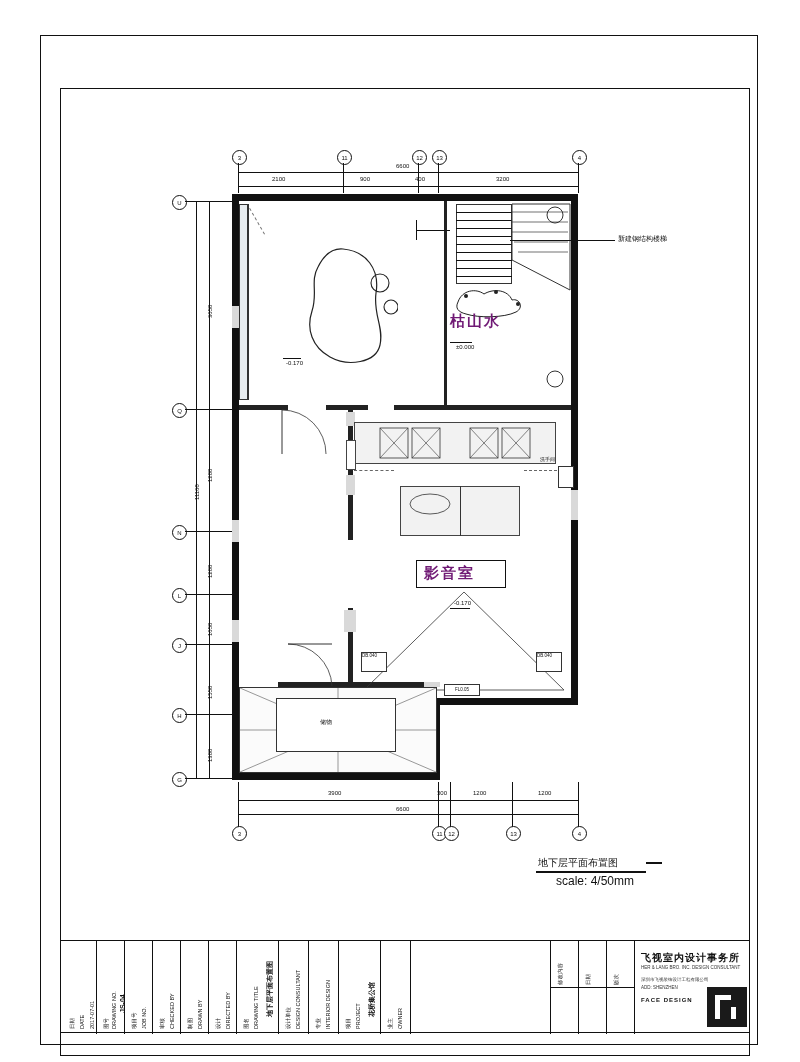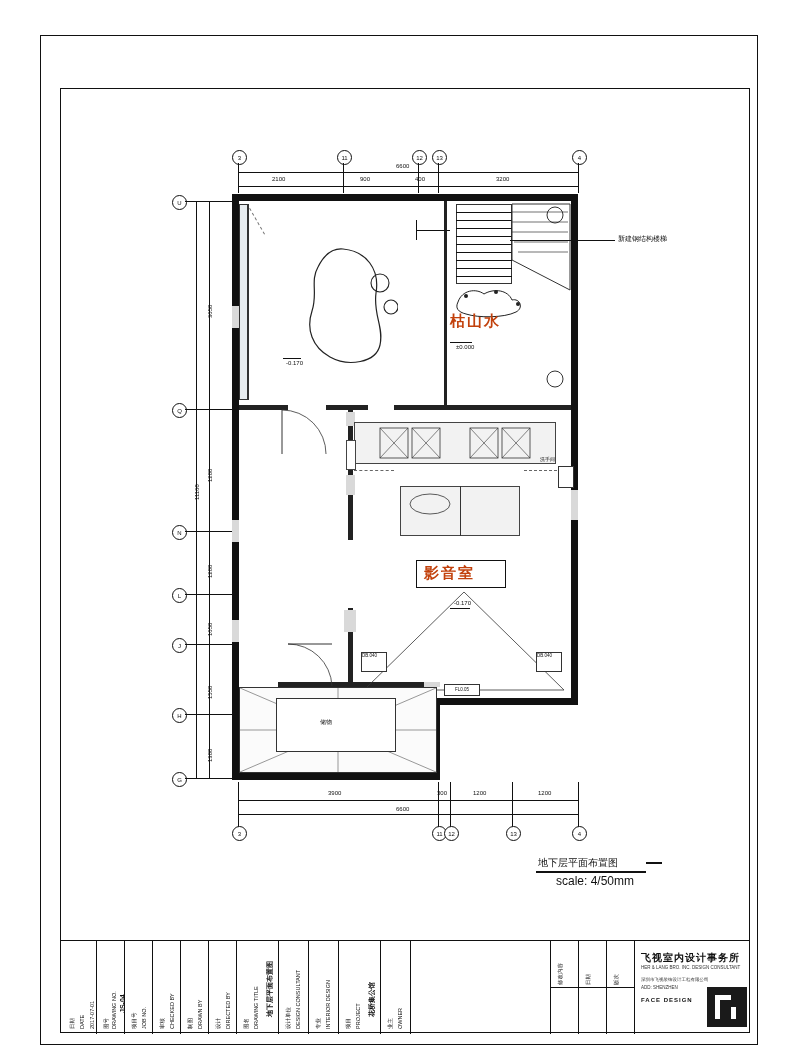--- a/index.html
+++ b/index.html
@@ -21,26 +21,26 @@
   .dimline{position:absolute;background:#111;height:1px;}
   .dimvert{position:absolute;background:#111;width:1px;}
   .tick{position:absolute;background:#111;width:1px;height:7px;}
   .tickh{position:absolute;background:#111;height:1px;width:7px;}
   .dimtxt{position:absolute;font-size:6px;color:#111;}
   .dimtxtv{position:absolute;font-size:6px;color:#111;transform-origin:left top;transform:rotate(-90deg);}
 
   .bub{position:absolute;width:13px;height:13px;border:1px solid #111;border-radius:50%;background:#fff;
        font-size:6px;display:flex;align-items:center;justify-content:center;color:#111;}
 
-  .roomlabel{position:absolute;font-size:15px;font-weight:bold;letter-spacing:2px;color:#c2410c;
+  .roomlabel{position:absolute;font-size:15px;font-weight:bold;letter-spacing:2px;color:#701a75;
              font-family:"DejaVu Sans",sans-serif;}
   .elev{position:absolute;font-size:6px;color:#111;}
   .note{position:absolute;font-size:7px;color:#111;}
 
-  .titleblock{position:absolute;left:60px;top:940px;width:690px;height:93px;border:1px solid #111;box-sizing:border-box;}
+  .titleblock{position:absolute;left:60px;top:940px;width:690px;height:116px;border:1px solid #111;box-sizing:border-box;}
   .tbcell{position:absolute;border-right:1px solid #111;box-sizing:border-box;height:93px;top:0;}
   .vtxt{position:absolute;font-size:5.5px;color:#111;transform-origin:left top;transform:rotate(-90deg);white-space:nowrap;}
   .vtxt9{position:absolute;font-size:7px;color:#111;transform-origin:left top;transform:rotate(-90deg);white-space:nowrap;font-weight:bold;}
 
   .caption{position:absolute;font-size:10px;color:#111;}
   .scaletxt{position:absolute;font-size:12px;color:#111;font-family:"Liberation Sans",sans-serif;}
   .glass{position:absolute;background:#e8edf0;border:1px solid #333;box-sizing:border-box;}
   .grayfill{position:absolute;background:#d9d9d9;}
   .lightfill{position:absolute;background:#f2f2f2;border:1px solid #444;box-sizing:border-box;}
 </style>

